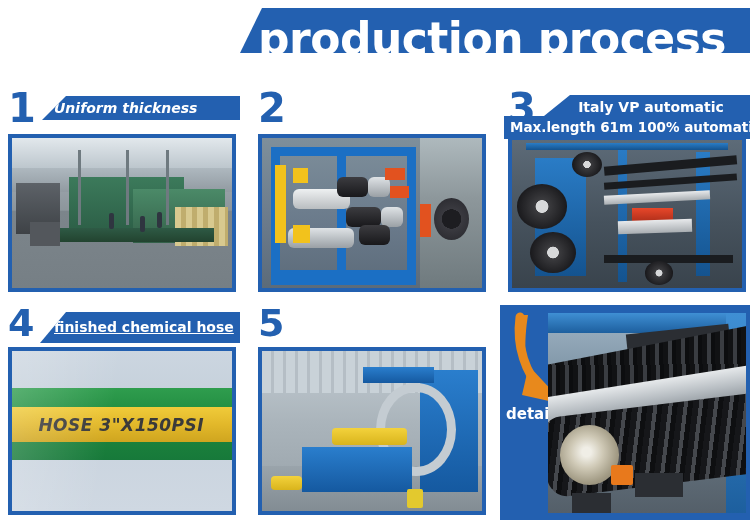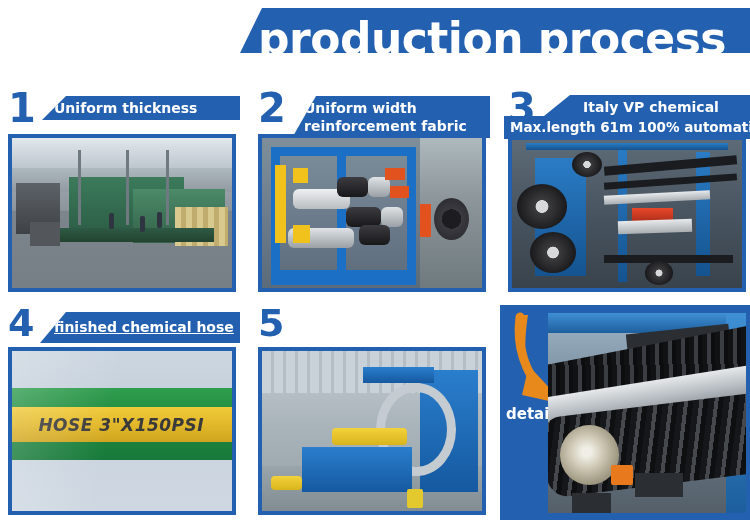--- a/index.html
+++ b/index.html
@@ -34,21 +34,21 @@
   }
   .num.sm{ font-size:38px; }
 
   .caption{
     position:absolute; color:#ffffff; background:#2360B0;
     font-size:14px; font-weight:bold; line-height:18px;
     z-index:2; white-space:nowrap;
     font-family:"DejaVu Sans", sans-serif;
   }
   .cap1line{ padding:6px 10px 7px 14px; }
-  .cap2line{ padding:3px 8px 3px 12px; }
+  .cap2line{ padding:3px 8px 3px 12px;font-style:italic; }
 
   .frame{
     position:absolute; background:#2360B0; padding:4px;
   }
   .photo{ width:100%; height:100%; position:relative; overflow:hidden; background:#8a9aa8; }
 
   
   .p1{
     background:
       linear-gradient(180deg,#d3dae0 0%,#c2ccd4 22%, #9fa9b0 23%, #8d969c 48%, #7c858b 49%, #767f85 100%);
@@ -192,25 +192,20 @@
         <div class="per" style="left:58%; top:52%;"></div>
         <div class="per" style="left:66%; top:49%;"></div>
       </div>
     </div>
   </div>
 
   <div class="panel" style="left:250px; top:92px; width:240px; height:205px;">
 
     <div class="num">2</div>
 
-    <div class="caption cap2line" style="left:42px; top:4px; width:198px;
-         clip-path:polygon(24px 0, 100% 0, 100% 100%, 0 100%);">
-      <div>Uniform width</div>
-      <div>reinforcement fabric</div>
-    </div>
 
     <div class="frame" style="left:8px; top:42px; width:228px; height:158px;">
       <div class="photo p2">
         <div class="bg"></div>
         <div class="frameblue"></div>
         <div class="vbar" style="left:34%;"></div>
         <div class="roller rwhite" style="left:14%; top:34%; width:26%;"></div>
         <div class="roller rblack" style="left:34%; top:26%; width:14%;"></div>
         <div class="roller rsilv" style="left:48%; top:26%; width:10%;"></div>
         <div class="roller rblack" style="left:38%; top:46%; width:16%;"></div>
@@ -228,21 +223,21 @@
       </div>
     </div>
   </div>
 
   <div class="panel" style="left:500px; top:92px; width:250px; height:205px;">
 
     <div class="num">3</div>
 
     <div class="caption" style="left:44px; top:3px; width:206px; padding:3px 6px 0 14px;
          clip-path:polygon(26px 0, 100% 0, 100% 100%, 0 100%); text-align:center;">
-      <div>Italy VP chemical</div>
+      <div>Italy VP automatic</div>
     </div>
     <div class="caption" style="left:4px; top:24px; width:246px; padding:2px 4px 3px 6px; text-align:center; font-size:13.5px;">
       <div>Max.length 61m  100% automatic</div>
     </div>
 
     <div class="frame" style="left:8px; top:44px; width:238px; height:156px;">
       <div class="photo p3">
         <div class="blu" style="left:10%; top:12%; width:22%; height:80%;"></div>
         <div class="blu" style="left:46%; top:4%; width:4%; height:92%;"></div>
         <div class="blu" style="left:80%; top:8%; width:6%; height:84%;"></div>

